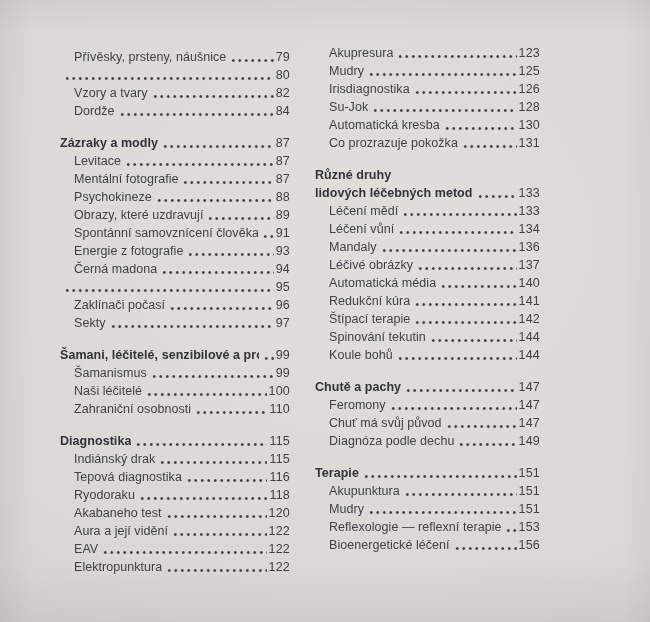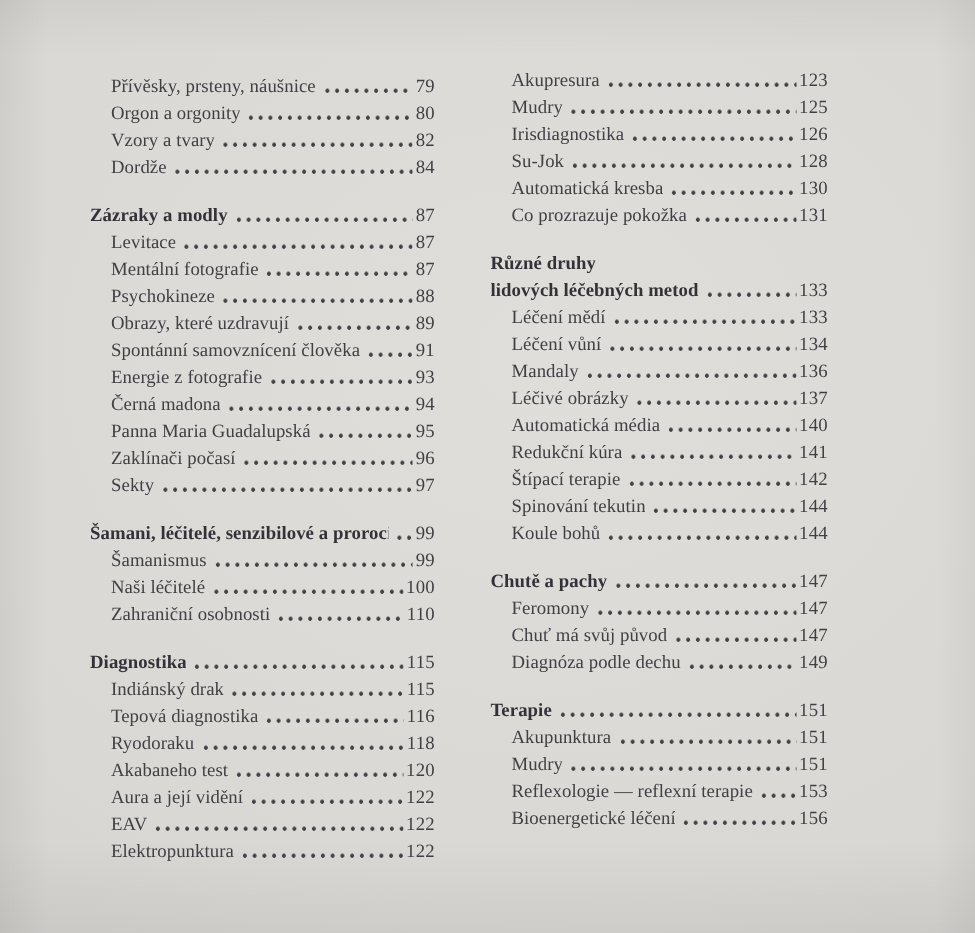--- a/index.html
+++ b/index.html
@@ -9,23 +9,23 @@
   }
   .page {
     position: relative; width: 650px; height: 622px;
     background:
       linear-gradient(180deg, rgba(0,0,0,0.045) 0%, rgba(0,0,0,0) 6%, rgba(0,0,0,0) 90%, rgba(0,0,0,0.05) 100%),
       linear-gradient(90deg, rgba(0,0,0,0.05) 0%, rgba(0,0,0,0) 5%, rgba(0,0,0,0) 96%, rgba(0,0,0,0.04) 100%),
       radial-gradient(130% 115% at 55% 38%, var(--paper-hi) 0%, var(--paper) 52%, var(--paper-lo) 100%);
   }
   .col { position: absolute; }
   .col.left  { left: 60px;  top: 48px; width: 230px; }
-  .col.right { left: 327px; top: 44px; width: 225px; }
+  .col.right { left: 315px; top: 44px; width: 225px; }
   .group + .group { margin-top: 14px; }
-  .row { display: flex; height: 18px; font-family: Liberation Serif, serif; }
+  .row { display: flex; height: 18px; }
   .row .label {
     white-space: nowrap; flex: 0 1 auto; overflow: hidden;
     line-height: 18px; font-size: 12.5px; color: var(--ink);
     letter-spacing: 0.05px;
   }
   .row.indent .label { padding-left: 14px; }
   .row.bold .label { font-weight: 700; color: var(--ink-bold); }
   .row .dots {
     flex: 1 1 12px; min-width: 6px; margin: 0 2px 0 4px;
     background-image: radial-gradient(circle, var(--ink) 1.02px, rgba(0,0,0,0) 1.45px);
@@ -44,21 +44,20 @@
 <div class="page">
   <div class="toc">
     <div class="col left">
         <div class="group">
           <div class="row indent">
             <span class="label">Přívěsky, prsteny, náušnice</span>
             <span class="dots"></span>
             <span class="num">79</span>
           </div>
           <div class="row indent">
-            <span class="label">Orgon a orgonity</span>
             <span class="dots"></span>
             <span class="num">80</span>
           </div>
           <div class="row indent">
             <span class="label">Vzory a tvary</span>
             <span class="dots"></span>
             <span class="num">82</span>
           </div>
           <div class="row indent">
             <span class="label">Dordže</span>
@@ -101,21 +100,20 @@
             <span class="label">Energie z fotografie</span>
             <span class="dots"></span>
             <span class="num">93</span>
           </div>
           <div class="row indent">
             <span class="label">Černá madona</span>
             <span class="dots"></span>
             <span class="num">94</span>
           </div>
           <div class="row indent">
-            <span class="label">Panna Maria Guadalupská</span>
             <span class="dots"></span>
             <span class="num">95</span>
           </div>
           <div class="row indent">
             <span class="label">Zaklínači počasí</span>
             <span class="dots"></span>
             <span class="num">96</span>
           </div>
           <div class="row indent">
             <span class="label">Sekty</span>

